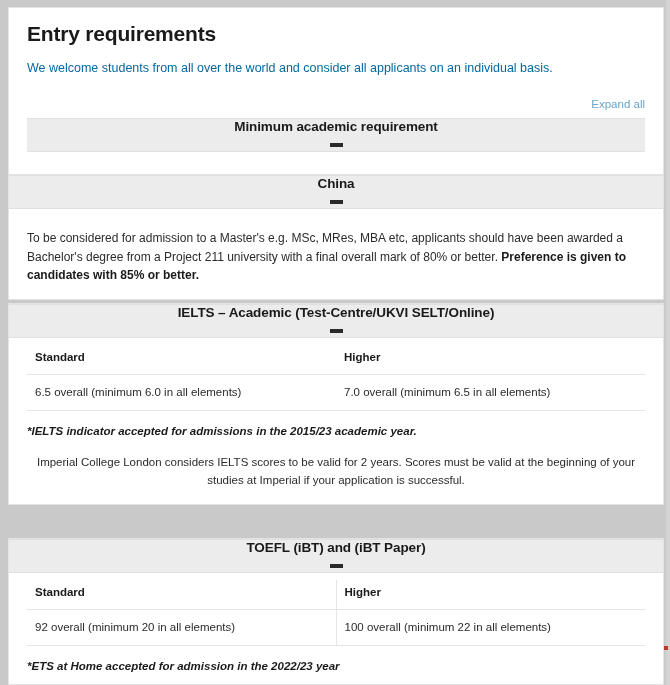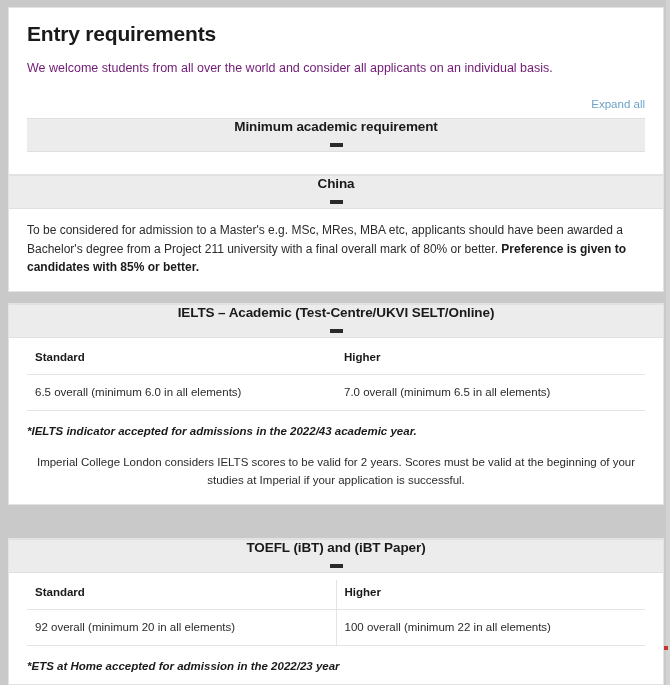--- a/index.html
+++ b/index.html
@@ -39,21 +39,21 @@
   }
   .page-title {
     font-size: 21px;
     font-weight: bold;
     color: #1a1a1a;
     margin: 0 0 13px 0;
     letter-spacing: -0.2px;
   }
   .intro-text {
     font-size: 12.5px;
-    color: #701a75;
+    color: #0369a1;
     margin: 0;
     line-height: 1.45;
   }
   .expand-all-row {
     text-align: right;
     margin-top: 17px;
     margin-bottom: 6px;
   }
   .expand-all {
     font-size: 11.5px;
@@ -91,21 +91,21 @@
     content: "";
     position: absolute;
     left: 0;
     top: 5px;
     width: 13px;
     height: 4px;
     background: #2a2a2a;
   }
 
   .acc-body {
-    padding: 12px 18px 14px 18px;
+    padding: 20px 18px 14px 18px;
     background: #fff;
   }
   .body-p {
     font-size: 12px;
     color: #2b2b2b;
     line-height: 1.55;
     margin: 0;
   }
   .body-p + .body-p {
     margin-top: 14px;
@@ -254,21 +254,21 @@
             <th>Higher</th>
           </tr>
         </thead>
         <tbody>
           <tr>
             <td>6.5 overall (minimum 6.0 in all elements)</td>
             <td>7.0 overall (minimum 6.5 in all elements)</td>
           </tr>
         </tbody>
       </table>
-      <p class="note-italic">*IELTS indicator accepted for admissions in the 2022/43 academic year.</p>
+      <p class="note-italic">*IELTS indicator accepted for admissions in the 2015/23 academic year.</p>
       <p class="plain-p">Imperial College London considers IELTS scores to be valid for 2 years. Scores must be valid at the beginning of your studies at Imperial if your application is successful.</p>
     </div>
   </div>
 
   <div class="card card-toefl">
     <div class="acc-header">
       <span class="acc-title">TOEFL (iBT) and (iBT Paper)</span>
       <span class="acc-toggle"></span>
     </div>
     <div class="acc-body toefl-body">

